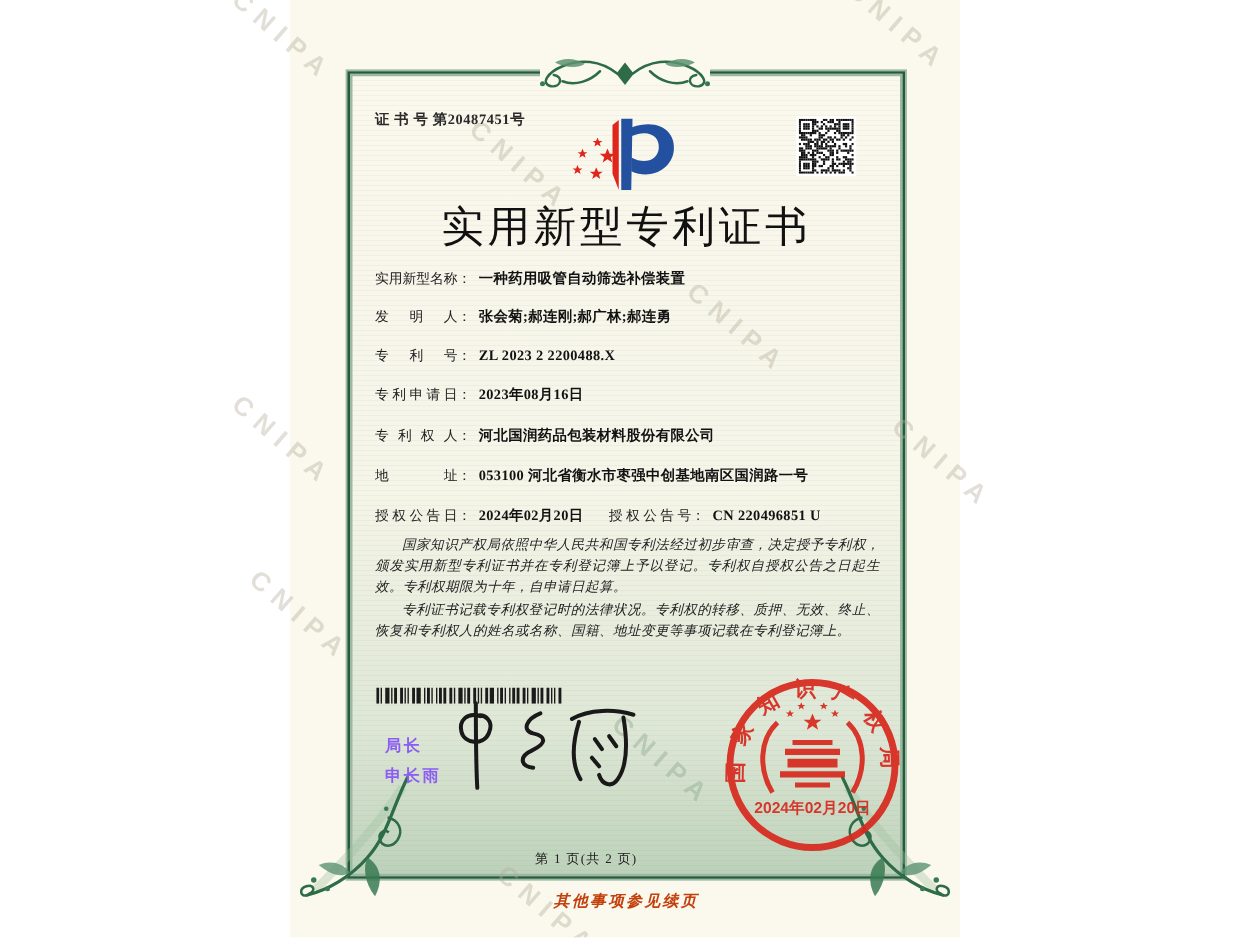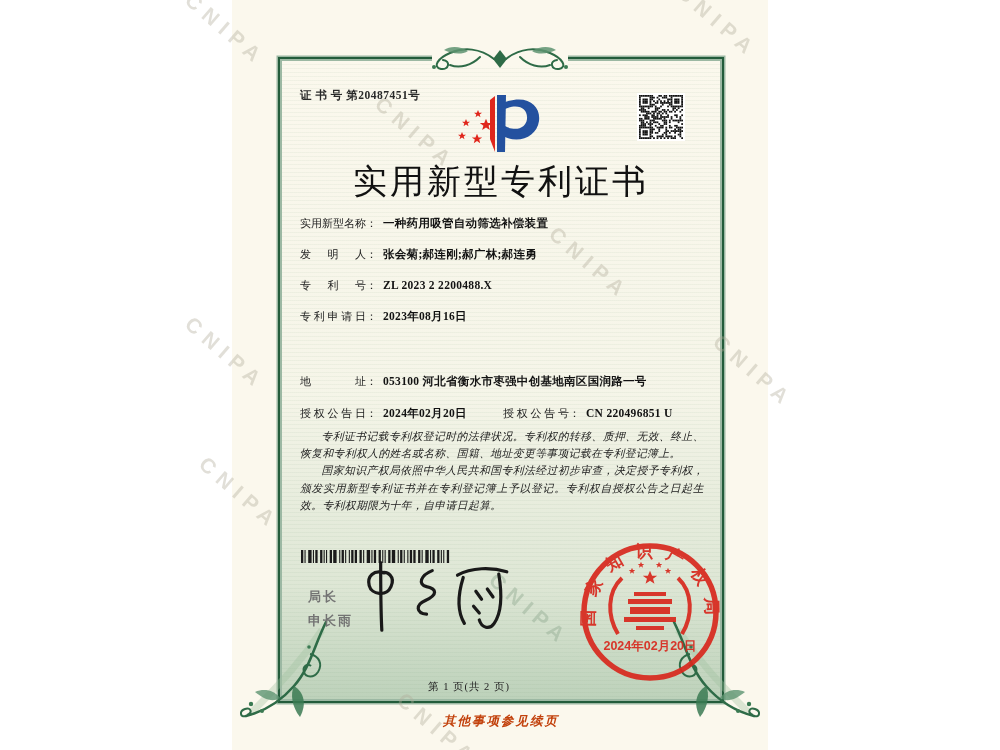--- a/index.html
+++ b/index.html
@@ -46,32 +46,32 @@
     position:absolute; left:281px; top:159px; width:440px; text-align:center;
     font-size:34px; font-weight:400; letter-spacing:3px; color:#111;
   }
   .frow { position:absolute; left:300px; width:420px; font-size:11.5px; line-height:16px; }
   .flabel {
     display:inline-block; width:66px; font-size:11px; color:#222;
     text-align:justify; text-align-last:justify; white-space:nowrap; vertical-align:baseline;
   }
   .fcolon { font-size:11px; color:#222; margin-right:6px; }
   .fvalue { font-weight:700; color:#121212; letter-spacing:0.3px; }
-  .fpair2 { position:absolute; left:203px; top:0; white-space:nowrap; }
+  .fpair2 { position:absolute; left:187px; top:0; white-space:nowrap; }
   .legal {
     position:absolute; left:300px; top:428px; width:404px;
     font-size:10.8px; line-height:17.2px; color:#222;
     font-style:italic; letter-spacing:0.4px; text-align:justify;
   }
   .legal p { text-indent:2em; }
   .barcode { position:absolute; left:301px; top:550px; width:150px; height:13px; }
   .director {
     position:absolute; left:308px;
     font-family:"Liberation Sans","DejaVu Sans",sans-serif;
-    font-size:13px; font-weight:600; color:#737373; letter-spacing:2px;
+    font-size:13px; font-weight:600; color:#8b5cf6; letter-spacing:2px;
   }
   .signature { position:absolute; left:352px; top:556px; width:172px; height:82px; }
   .seal { position:absolute; left:578px; top:540px; width:144px; height:144px; z-index:5;
           mix-blend-mode:multiply; opacity:0.93; }
   .page-num {
     position:absolute; left:281px; top:680px; width:376px; text-align:center;
     font-size:10.5px; color:#222; letter-spacing:1px;
   }
   .cont-note {
     position:absolute; left:281px; top:713px; width:440px; text-align:center;
@@ -502,33 +502,36 @@
     </div>
     <div class="frow" style="top:246px">
       <span class="flabel">发明人</span><span class="fcolon">：</span><span class="fvalue">张会菊;郝连刚;郝广林;郝连勇</span>
     </div>
     <div class="frow" style="top:277px">
       <span class="flabel">专利号</span><span class="fcolon">：</span><span class="fvalue">ZL 2023 2 2200488.X</span>
     </div>
     <div class="frow" style="top:308px">
       <span class="flabel">专利申请日</span><span class="fcolon">：</span><span class="fvalue">2023年08月16日</span>
     </div>
+    <div class="frow" style="top:341px">
+      <span class="flabel">专利权人</span><span class="fcolon">：</span><span class="fvalue">河北国润药品包装材料股份有限公司</span>
+    </div>
     <div class="frow" style="top:373px">
       <span class="flabel">地址</span><span class="fcolon">：</span><span class="fvalue">053100 河北省衡水市枣强中创基地南区国润路一号</span>
     </div>
     <div class="frow" style="top:405px">
       <span class="flabel">授权公告日</span><span class="fcolon">：</span><span class="fvalue">2024年02月20日</span>
       <span class="fpair2">
         <span class="flabel">授权公告号</span><span class="fcolon">：</span><span class="fvalue">CN 220496851 U</span>
       </span>
     </div>
 
     <div class="legal">
+      <p>国家知识产权局依照中华人民共和国专利法经过初步审查，决定授予专利权，颁发实用新型专利证书并在专利登记簿上予以登记。专利权自授权公告之日起生效。专利权期限为十年，自申请日起算。</p>
       <p>专利证书记载专利权登记时的法律状况。专利权的转移、质押、无效、终止、恢复和专利权人的姓名或名称、国籍、地址变更等事项记载在专利登记簿上。</p>
-      <p>国家知识产权局依照中华人民共和国专利法经过初步审查，决定授予专利权，颁发实用新型专利证书并在专利登记簿上予以登记。专利权自授权公告之日起生效。专利权期限为十年，自申请日起算。</p>
     </div>
 
     <svg class="barcode" viewBox="0 0 150 13">
         <rect x="0.0" y="0" width="2.3" height="13" fill="#1b1b1b"></rect>
         <rect x="3.5" y="0" width="1.1" height="13" fill="#1b1b1b"></rect>
         <rect x="7.2" y="0" width="3.4" height="13" fill="#1b1b1b"></rect>
         <rect x="11.9" y="0" width="1.1" height="13" fill="#1b1b1b"></rect>
         <rect x="14.3" y="0" width="2.3" height="13" fill="#1b1b1b"></rect>
         <rect x="19.1" y="0" width="2.3" height="13" fill="#1b1b1b"></rect>
         <rect x="22.6" y="0" width="1.1" height="13" fill="#1b1b1b"></rect>

